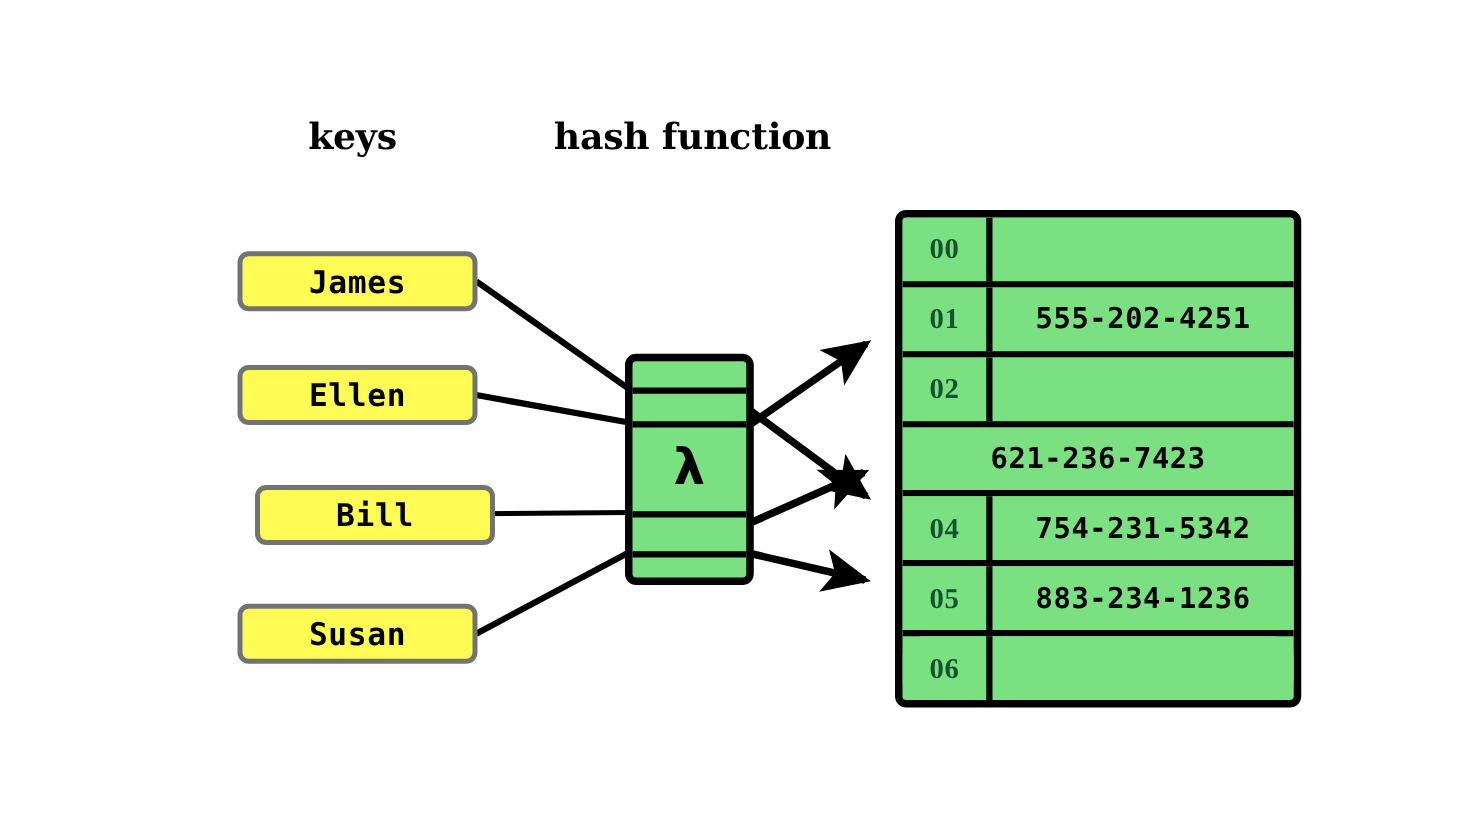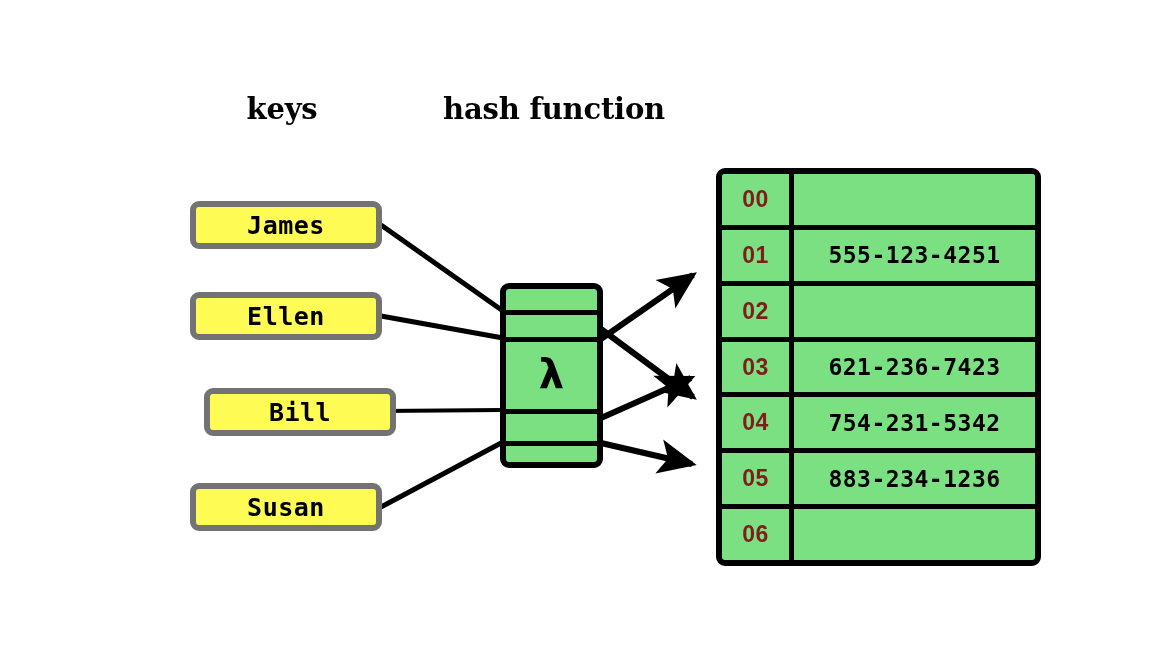--- a/index.html
+++ b/index.html
@@ -31,21 +31,21 @@
     letter-spacing: -0.2px;
   }
 
   
   .key-box {
     position: absolute;
     box-sizing: border-box;
     width: 192px;
     height: 48px;
     background: var(--key-fill, #fffb55);
-    border: 6px solid #737373;
+    border: 4px solid #737373;
     border-radius: 9px;
     display: flex;
     align-items: center;
     justify-content: center;
   }
   .key-label {
     font-family: "DejaVu Sans Mono", monospace;
     font-size: 25px;
     font-weight: 700;
     color: #000000;
@@ -114,24 +114,24 @@
     border-radius: 16px;
   }
   .storage-index {
     box-sizing: border-box;
     width: 72px;
     flex: 0 0 72px;
     border-right: 5px solid #000000;
     display: flex;
     align-items: center;
     justify-content: center;
-    font-family: Liberation Sans, sans-serif;
+    font-family: Liberation Serif, serif;
     font-size: 23px;
     font-weight: 700;
-    color: #7f1d1d;
+    color: #14532d;
     letter-spacing: 0.5px;
   }
   .storage-value {
     flex: 1 1 auto;
     display: flex;
     align-items: center;
     justify-content: center;
     font-family: "DejaVu Sans Mono", monospace;
     font-size: 23px;
     font-weight: 700;
@@ -197,28 +197,27 @@
     <div class="hash-lambda">λ</div>
   </div>
 
   <div class="storage-table">
     <div class="storage-row">
       <div class="storage-index">00</div>
       <div class="storage-value"></div>
     </div>
     <div class="storage-row">
       <div class="storage-index">01</div>
-      <div class="storage-value">555-123-4251</div>
+      <div class="storage-value">555-202-4251</div>
     </div>
     <div class="storage-row">
       <div class="storage-index">02</div>
       <div class="storage-value"></div>
     </div>
     <div class="storage-row">
-      <div class="storage-index">03</div>
       <div class="storage-value">621-236-7423</div>
     </div>
     <div class="storage-row">
       <div class="storage-index">04</div>
       <div class="storage-value">754-231-5342</div>
     </div>
     <div class="storage-row">
       <div class="storage-index">05</div>
       <div class="storage-value">883-234-1236</div>
     </div>

